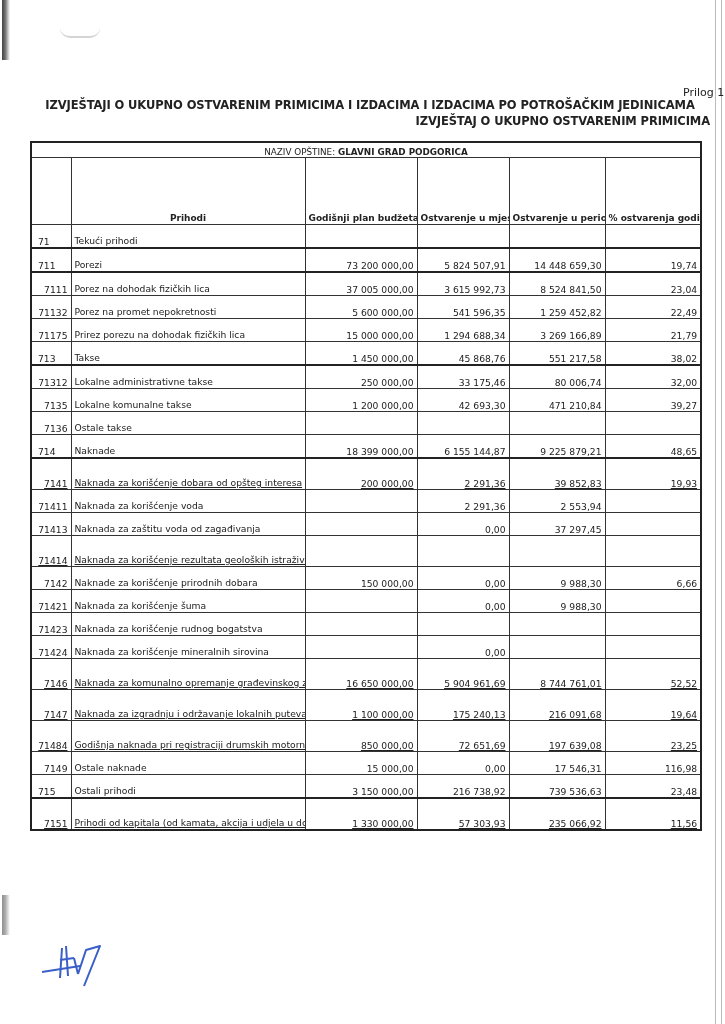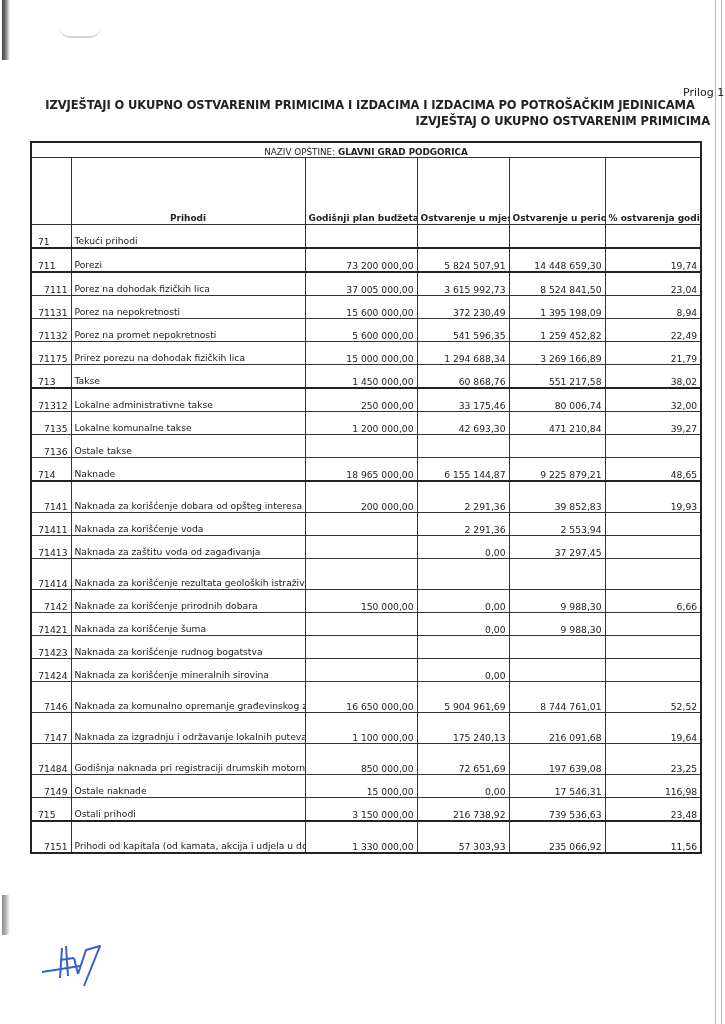--- a/index.html
+++ b/index.html
@@ -44,21 +44,21 @@
   table.report { border: 2px solid #222; }
   .muni-row td { text-align: center; height: 14px; font-size: 8.8px; font-weight: normal; vertical-align: middle; }
   .muni-row b { font-weight: bold; }
   .hdr th { height: 66px; font-size: 9px; font-weight: bold; text-align: center; vertical-align: middle; white-space: normal; line-height: 12px; }
   td.code { text-align: right; padding-right: 2px; }
   td.name { text-align: left; white-space: normal; line-height: 12px; }
   td.num { text-align: right; }
   tr.bold td { font-weight: normal; border-bottom: 2px solid #222; }
   tr.bold td.code { text-align: left; padding-left: 6px; }
   tr.r1 td { height: 22px; }
-  tr.r2 td { height: 30px; }
+  tr.r2 td { height: 30px; text-decoration: underline; }
 
   .signature {
     position: absolute; left: 40px; top: 930px; width: 80px; height: 60px;
   }
 </style>
 </head>
 <body>
 
 <div class="scan-edge-left"></div>
 <div class="scan-edge-left scan-edge-left2"></div>
@@ -112,48 +112,40 @@
       </tr>
       <tr class="r1">
         <td class="code">7111</td>
         <td class="name">Porez na dohodak fizičkih lica</td>
         <td class="num">37 005 000,00</td>
         <td class="num">3 615 992,73</td>
         <td class="num">8 524 841,50</td>
         <td class="num">23,04</td>
       </tr>
       <tr class="r1">
-        <td class="code">71131</td>
-        <td class="name">Porez na nepokretnosti</td>
-        <td class="num">15 600 000,00</td>
-        <td class="num">372 230,49</td>
-        <td class="num">1 395 198,09</td>
-        <td class="num">8,94</td>
-      </tr>
-      <tr class="r1">
         <td class="code">71132</td>
         <td class="name">Porez na promet nepokretnosti</td>
         <td class="num">5 600 000,00</td>
         <td class="num">541 596,35</td>
         <td class="num">1 259 452,82</td>
         <td class="num">22,49</td>
       </tr>
       <tr class="r1">
         <td class="code">71175</td>
         <td class="name">Prirez porezu na dohodak fizičkih lica</td>
         <td class="num">15 000 000,00</td>
         <td class="num">1 294 688,34</td>
         <td class="num">3 269 166,89</td>
         <td class="num">21,79</td>
       </tr>
       <tr class="bold r1">
         <td class="code">713</td>
         <td class="name">Takse</td>
         <td class="num">1 450 000,00</td>
-        <td class="num">60 868,76</td>
+        <td class="num">45 868,76</td>
         <td class="num">551 217,58</td>
         <td class="num">38,02</td>
       </tr>
       <tr class="r1">
         <td class="code">71312</td>
         <td class="name">Lokalne administrativne takse</td>
         <td class="num">250 000,00</td>
         <td class="num">33 175,46</td>
         <td class="num">80 006,74</td>
         <td class="num">32,00</td>
@@ -170,21 +162,21 @@
         <td class="code">7136</td>
         <td class="name">Ostale takse</td>
         <td class="num"></td>
         <td class="num"></td>
         <td class="num"></td>
         <td class="num"></td>
       </tr>
       <tr class="bold r1">
         <td class="code">714</td>
         <td class="name">Naknade</td>
-        <td class="num">18 965 000,00</td>
+        <td class="num">18 399 000,00</td>
         <td class="num">6 155 144,87</td>
         <td class="num">9 225 879,21</td>
         <td class="num">48,65</td>
       </tr>
       <tr class="r2">
         <td class="code">7141</td>
         <td class="name">Naknada za korišćenje dobara od opšteg interesa</td>
         <td class="num">200 000,00</td>
         <td class="num">2 291,36</td>
         <td class="num">39 852,83</td>

